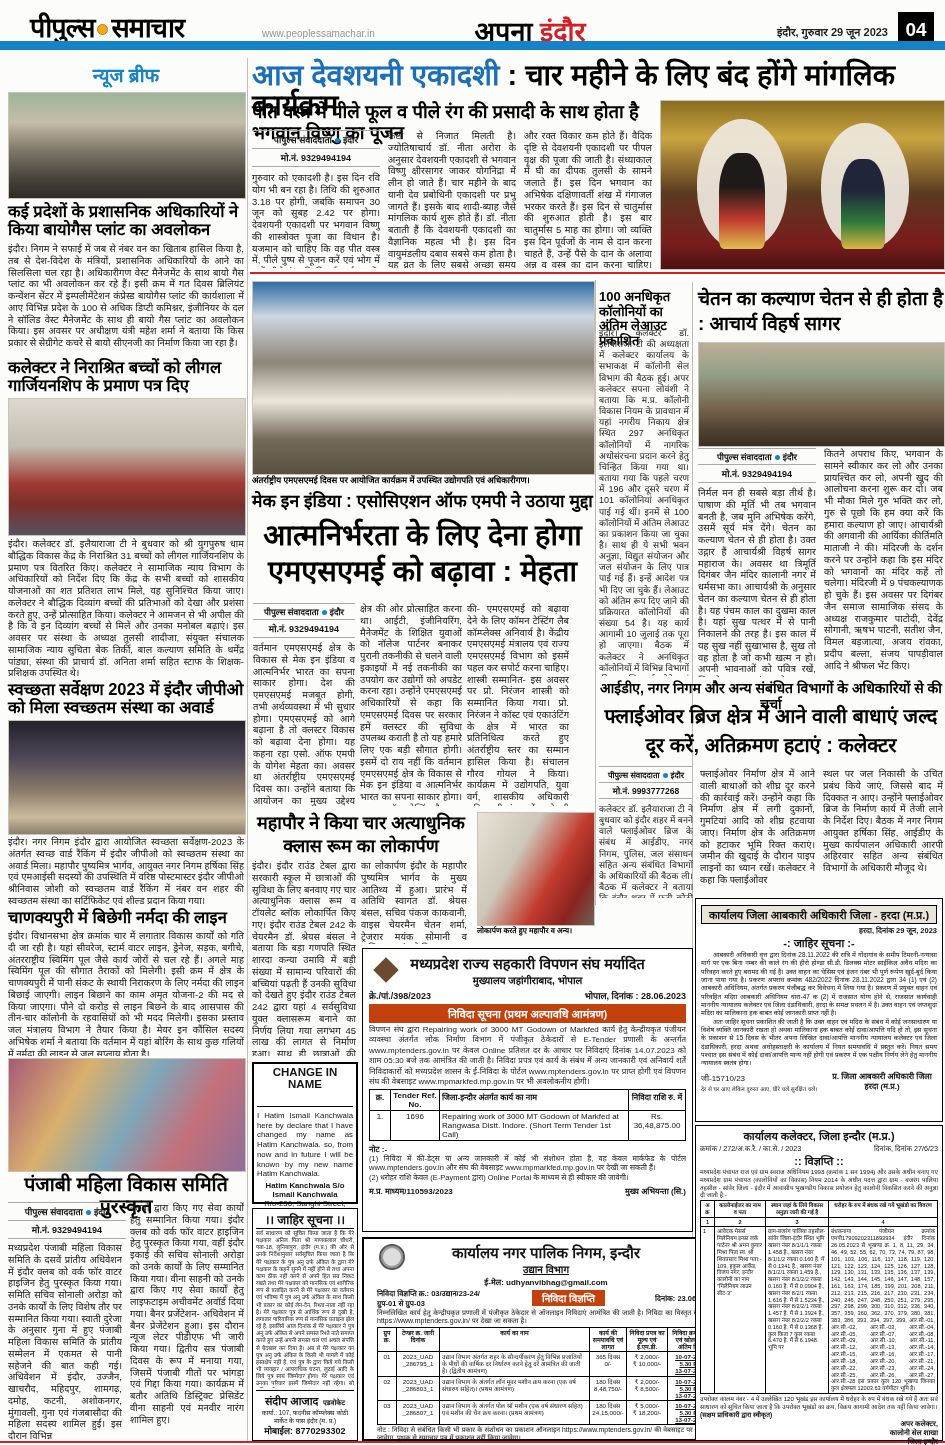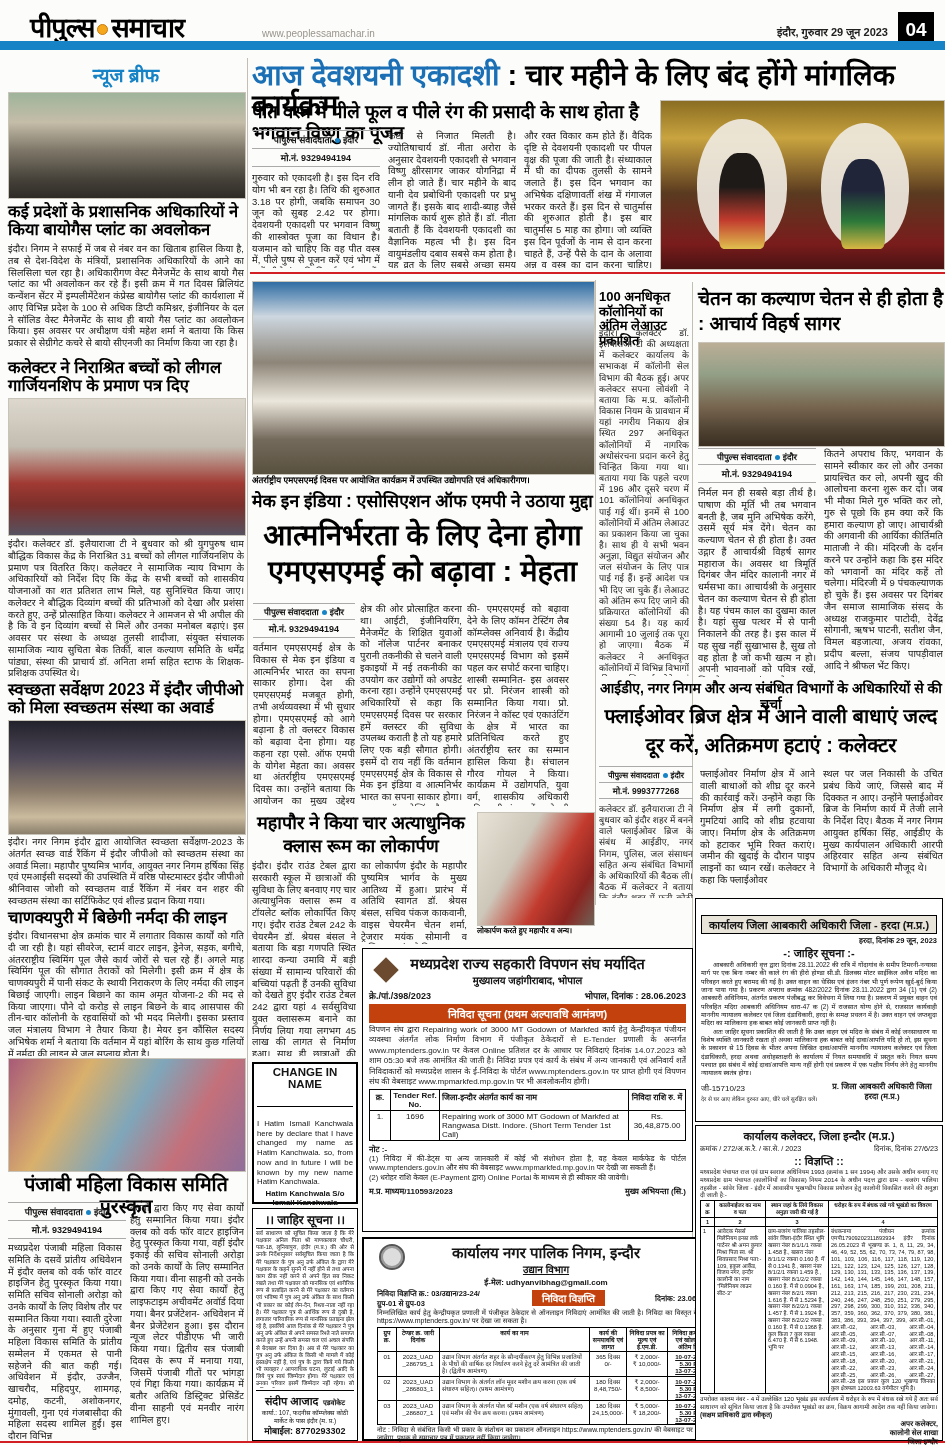--- a/index.html
+++ b/index.html
@@ -25,20 +25,24 @@
   .mklogo{width:18px;height:18px;background:#6b4a2f;transform:rotate(45deg);margin:6px;}
 </style>
 </head>
 <body>
 
 <div class="abs" style="left:0;top:0;width:945px;height:52px;">
   <div class="abs" style="left:30px;top:8px;font-size:27px;font-weight:bold;letter-spacing:-1px;color:#000;">
     <span>पीपुल्स</span><span class="dot" style="width:9px;height:9px;background:#f5a81c;border:1px solid #c97b10;"></span><span>समाचार</span>
   </div>
   <div class="abs" style="left:262px;top:28px;font-size:10px;color:#9a958c;">www.peoplessamachar.in</div>
+  <div class="abs" style="left:400px;top:12px;width:260px;text-align:center;font-size:27px;font-weight:bold;">
+    <span style="color:#000;">अपना</span>
+    <span style="color:#d21f26;">इंदौर</span>
+  </div>
   <div class="abs" style="left:700px;top:24px;width:188px;text-align:right;font-size:11px;font-weight:bold;color:#222;">इंदौर, गुरुवार 29 जून 2023</div>
   <div class="abs" style="left:898px;top:12px;width:36px;height:36px;background:#000;color:#fff;display:flex;align-items:center;justify-content:center;">
     <span style="font-size:19px;font-weight:bold;">04</span>
   </div>
   <div class="abs" style="left:0;top:41px;width:945px;height:9px;background:#1583c5;"></div>
 </div>
 
 <div class="vline" style="left:247px;top:58px;height:1383px;"></div>
 <div class="vline" style="left:595px;top:280px;height:625px;"></div>
 <div class="vline" style="left:692px;top:282px;height:1159px;"></div>
@@ -161,21 +165,21 @@
     <div class="bt" style="font-size:7.5px;line-height:1.25;">(2) धरोहर राशि केवल (E-Payment द्वारा) Online Portal के माध्यम से ही स्वीकार की जावेगी।</div>
     <div style="display:flex;justify-content:space-between;font-size:8px;font-weight:bold;margin-top:3px;">
       <span>म.प्र. माध्यम/110593/2023</span>
       <span>मुख्य अभियन्ता (सि.)</span>
     </div>
   </div>
 </div>
 
 <div class="noticebox" style="left:252px;top:1062px;width:106px;height:142px;border:2px solid #000;padding:2px 3px;">
   <div style="font-weight:bold;font-size:11.5px;text-align:center;border-bottom:1px solid #000;padding-bottom:16px;">CHANGE IN NAME</div>
-  <div style="font-size:7.8px;line-height:1.25;text-align:justify;margin-top:12px;">I Hatim Ismail Kanchwala here by declare that I have changed my name as Hatim Kanchwala. so, from now and in future I will be known by my new name Hatim Kanchwala.</div>
+  <div style="font-size:7.8px;line-height:1.25;text-align:justify;margin-top:4px;">I Hatim Ismail Kanchwala here by declare that I have changed my name as Hatim Kanchwala. so, from now and in future I will be known by my new name Hatim Kanchwala.</div>
   <div style="font-size:7.8px;font-weight:bold;text-align:center;margin-top:2px;">Hatim Kanchwala S/o Ismail Kanchwala</div>
   <div style="font-size:7.8px;text-align:center;">R/o-236, Sanghi Street, Mhow, Distt. Indore, Madhya Pradesh Pin Code-453441</div>
 </div>
 
 <div class="noticebox" style="left:252px;top:1208px;width:106px;height:233px;border:1.5px solid #000;padding:2px 3px;">
   <div style="font-weight:bold;font-size:12px;text-align:center;border-bottom:1px solid #000;">।। जाहिर सूचना ।।</div>
   <div style="font-size:5.6px;line-height:1.28;text-align:justify;height:158px;overflow:hidden;margin-top:1px;">सर्व साधारण को सूचित किया जाता है कि मेरे पक्षकार अनिल पिता श्री माणकलाल चौधरी, पता-18, लुनियापुरा, इंदौर (म.प्र.) की ओर से उनके निर्देशानुसार सर्वसूचित किया जाता है कि मेरे पक्षकार के पुत्र अनु उर्फ अंकित के द्वारा मेरे पक्षकार के कहने सुनने में नहीं होने से तथा अपना काम ठीक नहीं करने से अपने हित सब निकट रखते तथा मेरे पक्षकार को मानसिक एवं शारीरिक रूप से प्रताड़ित करने से मेरे पक्षकार का वर्तमान एवं भविष्य में पुत्र अनु उर्फ अंकित के साथ किसी भी प्रकार का कोई लेन-देन, रिश्ता-नाता नहीं रहा है। मेरे पक्षकार पुत्र से आर्थिक रूप से दुखी है, लगातार पारिवारिक रूप से मानसिक प्रताड़ना झेल रहे है, इसलिये आज दिनांक से मेरे पक्षकार ने पुत्र अनु उर्फ अंकित से अपने समस्त रिश्ते नाते समाप्त करते हुए उन्हें अपनी समस्त चल एवं अचल संपत्ति से बेदखल कर दिया है। अब से मेरे पक्षकार का पुत्र अनु उर्फ अंकित के किसी भी मामले में कोई हस्तक्षेप नहीं है, एवं पुत्र के द्वारा किये गये किसी भी व्यवहार / आपराधिक घटना, लुटाई आदि के लिये पुत्र स्वयं जिम्मेदार होगा। मेरे पक्षकार एवं उनका परिवार इसमें जिम्मेदार नहीं रहेगा। सो सूचित रहें।</div>
   <div style="border-top:1px solid #000;margin-top:2px;text-align:center;">
     <span style="font-weight:bold;font-size:11px;">संदीप आजाद</span>
     <span style="font-size:7px;font-weight:bold;">एडवोकेट</span>
@@ -251,21 +255,21 @@
     <div style="display:flex;justify-content:space-between;align-items:flex-start;margin-top:2px;">
       <div class="blackbar" style="font-size:7px;width:200px;padding:2px 4px;line-height:1.25;">प्रतिबंधित पॉलीथीन, कैरीबैग के निर्माण/ विक्रय/ उपयोग करने पर दंड व सजा का प्रावधान है।</div>
       <div style="text-align:center;font-size:7.5px;font-weight:bold;line-height:1.25;">
         <div>उद्यान अधिकारी</div>
 
       </div>
     </div>
   </div>
 </div>
 
-<div class="noticebox" style="left:695px;top:898px;width:248px;height:224px;border:1.5px solid #000;padding:16px 5px;">
+<div class="noticebox" style="left:695px;top:898px;width:248px;height:224px;border:1.5px solid #000;padding:6px 5px;">
   <div style="text-align:center;font-weight:bold;font-size:11px;border:1px solid #000;background:#e8e4da;padding:1px 0;">कार्यालय जिला आबकारी अधिकारी जिला - हरदा (म.प्र.)</div>
   <div style="text-align:right;font-size:7.5px;font-weight:bold;margin-top:1px;">हरदा, दिनांक 29 जून, 2023</div>
   <div style="text-align:center;font-weight:bold;font-size:11px;">-: जाहिर सूचना :-</div>
   <div style="font-size:6.4px;line-height:1.3;text-align:justify;text-indent:12px;margin-top:1px;">आबकारी अधिकारी वृत्त द्वारा दिनांक 28.11.2022 की रात्रि में गोंदागांव के समीप टिमरनी-नन्यासा मार्ग पर एक बिना नम्बर की काले रंग की हीरो होण्डा सी.डी. डिलक्स मोटर साईकिल अवैध मदिरा का परिवहन करते हुए बरामद की गई है। उक्त वाहन का चेसिस एवं इंजन नंबर भी पूर्ण रूपेण खुर्द-बुर्द किया जाना पाया गया है। प्रकरण अपराध क्रमांक 482/2022 दिनांक 28.11.2022 द्वारा 34 (1) एवं (2) आबकारी अधिनियम, अंतर्गत प्रकरण पंजीबद्ध कर विवेचना में लिया गया है। प्रकरण में प्रयुक्त वाहन एवं परिवहित मदिरा आबकारी अधिनियम धारा-47 क (2) में राजसात योग्य होने से, राजसात कार्यवाही माननीय न्यायालय कलेक्टर एवं जिला दंडाधिकारी, हरदा के समक्ष प्रचलन में है। उक्त वाहन एवं जप्तशुदा मदिरा का मालिकाना हक बाबत कोई जानकारी प्राप्त नहीं है।</div>
   <div style="font-size:6.4px;line-height:1.3;text-align:justify;text-indent:12px;">अतः जाहिर सूचना प्रकाशित की जाती है कि उक्त वाहन एवं मदिरा के संबंध में कोई जनसाधारण या विशेष व्यक्ति जानकारी रखता हो अथवा मालिकाना हक बाबत कोई दावा/आपत्ति यदि हो तो, इस सूचना के प्रकाशन से 15 दिवस के भीतर अपना लिखित दावा/आपत्ति माननीय न्यायालय कलेक्टर एवं जिला दंडाधिकारी, हरदा अथवा अधोहस्ताक्षरी के कार्यालय में नियत समयावधि में प्रस्तुत करें। नियत समय पश्चात इस संबंध में कोई दावा/आपत्ति मान्य नहीं होगी एवं प्रकरण में एक पक्षीय निर्णय लेने हेतु माननीय न्यायालय स्वतंत्र होगा।</div>
   <div style="display:flex;justify-content:space-between;margin-top:4px;">
     <div>
       <div style="font-size:8px;">जी-15710/23</div>
       <div style="font-size:5.8px;margin-top:2px;">देर से घर आए लेकिन दुरुस्त आए, धीरे चलें सुरक्षित चलें।</div>
     </div>

